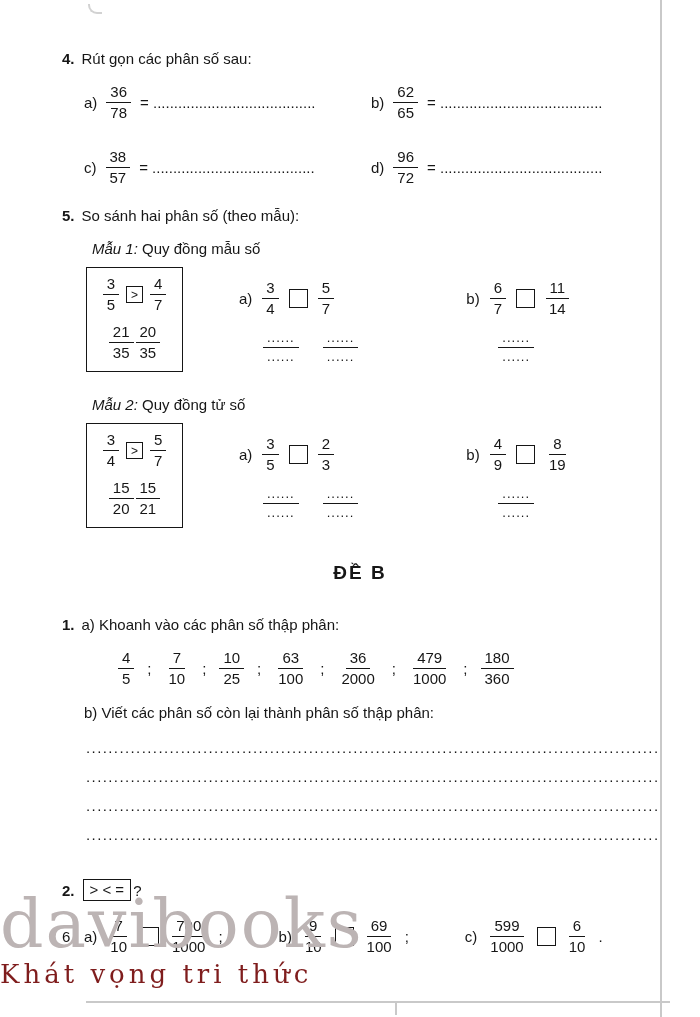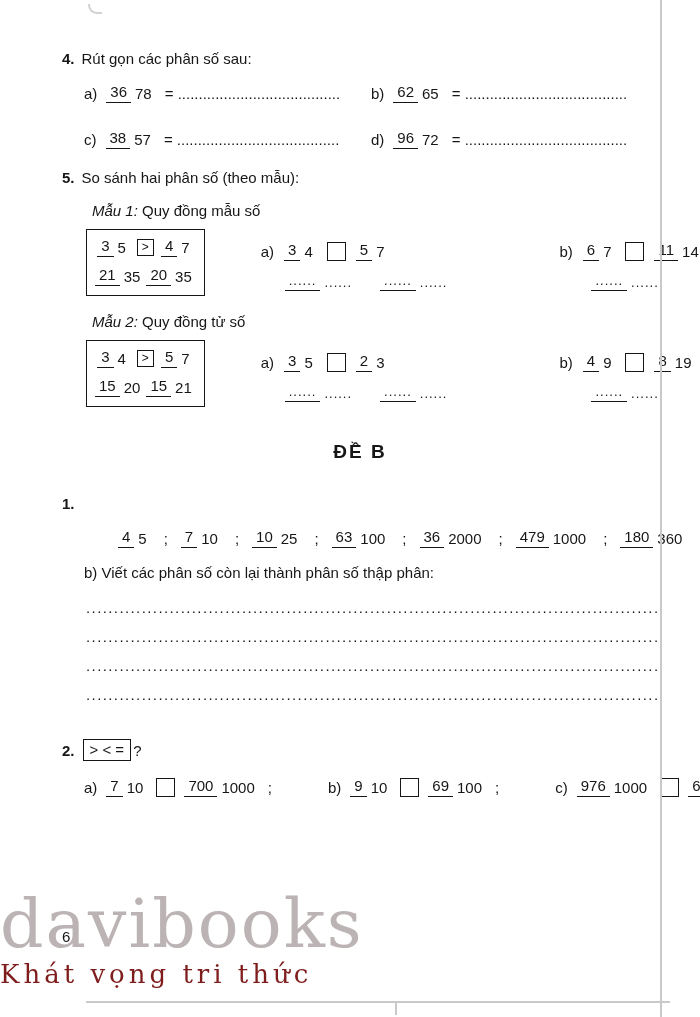--- a/index.html
+++ b/index.html
@@ -6,21 +6,21 @@
   html,body { background:#ffffff; }
   .page {
     position:relative; width:700px; height:1017px; background:#ffffff;
     font-family:"Liberation Sans","DejaVu Sans",sans-serif;
     font-size:15px; color:#161616; overflow:hidden; margin:0 auto;
   }
   .content { padding:50px 42px 0 62px; }
   .bold { font-weight:bold; }
   .italic { font-style:italic; }
 
-  .frac { display:inline-flex; flex-direction:row; align-items:center; vertical-align:middle; line-height:1.2; text-align:center; }
+  .frac { display:inline-flex; flex-direction:column; align-items:center; vertical-align:middle; line-height:1.2; text-align:center; }
   .frac .num { border-bottom:1.5px solid #161616; padding:0 4px 1px; }
   .frac .den { padding:1px 4px 0; }
 
   .cmp-box { display:inline-block; width:19px; height:19px; border:1.5px solid #161616; vertical-align:middle; background:#fff; }
 
   .prob-head { display:flex; gap:7px; align-items:baseline; }
 
   
   .p4-grid { display:grid; grid-template-columns:1fr 1fr; row-gap:26px; margin:16px 0 0 22px; }
   .p4-item { display:flex; align-items:center; gap:9px; white-space:nowrap; overflow:hidden; }
@@ -194,21 +194,21 @@
           </div>
           <div class="ph-row single">
             <span class="frac dots-frac">
               <span class="num">......</span>
               <span class="den">......</span>
             </span>
           </div>
         </div>
       </div>
 
-      <div class="mau-head" style="margin-top:17px;">
+      <div class="mau-head" style="margin-top:24px;">
         <span class="italic">Mẫu 2:</span>
         <span>Quy đồng tử số</span>
       </div>
       <div class="mau-row">
         <div class="ex-box">
           <div class="ex-top">
             <span class="frac">
               <span class="num">3</span>
               <span class="den">4</span>
             </span>
@@ -276,20 +276,21 @@
           </div>
         </div>
       </div>
     </section>
 
     <div class="de-b">ĐỀ B</div>
 
     <section>
       <div class="p1-head">
         <span class="bold">1.</span>
+        <span>a) Khoanh vào các phân số thập phân:</span>
       </div>
       <div class="p1-fracs">
         <span class="frac">
           <span class="num">4</span>
           <span class="den">5</span>
         </span>
         <span class="sep">;</span>
         <span class="frac">
           <span class="num">7</span>
           <span class="den">10</span>
@@ -358,21 +359,21 @@
           <span class="cmp-box"></span>
           <span class="frac">
             <span class="num">69</span>
             <span class="den">100</span>
           </span>
           <span>;</span>
         </div>
         <div class="p2-item">
           <span>c)</span>
           <span class="frac">
-            <span class="num">976</span>
+            <span class="num">599</span>
             <span class="den">1000</span>
           </span>
           <span class="cmp-box"></span>
           <span class="frac">
             <span class="num">6</span>
             <span class="den">10</span>
           </span>
           <span>.</span>
         </div>
       </div>

